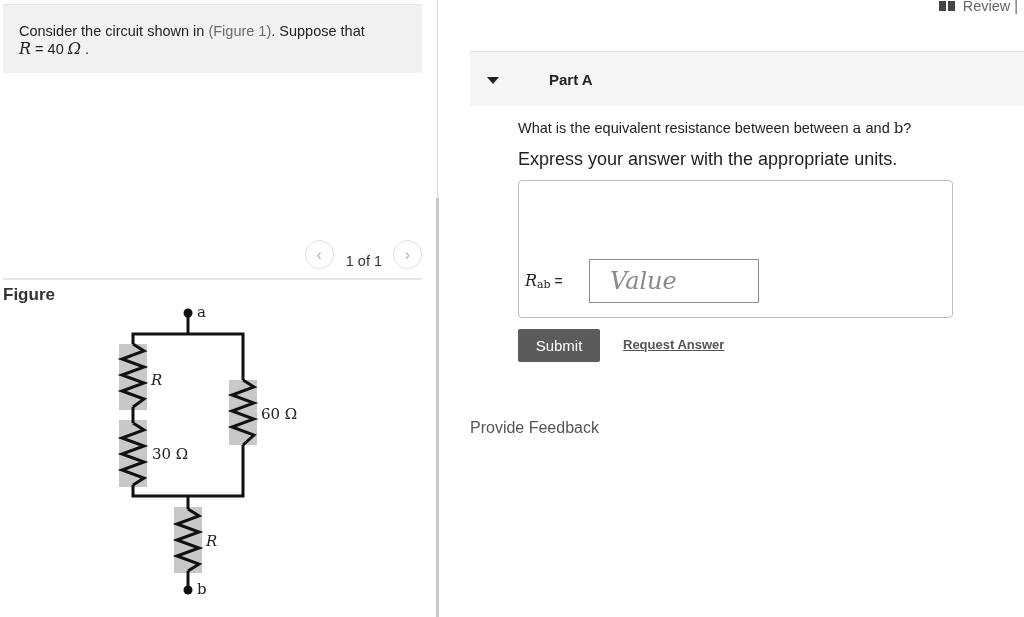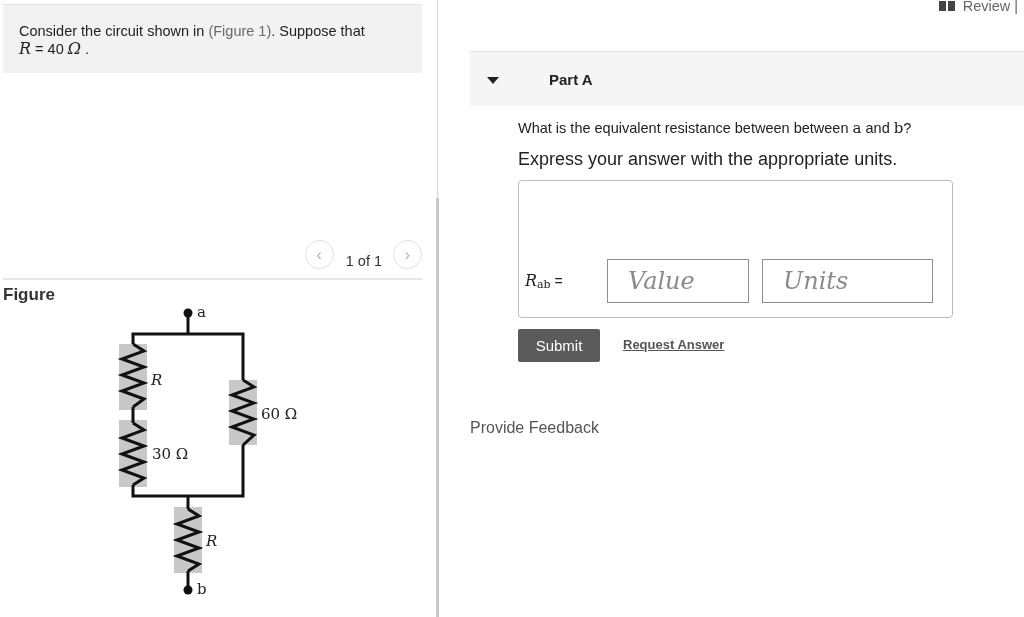--- a/index.html
+++ b/index.html
@@ -61,21 +61,21 @@
   .tb-kbd { left: 260px; top: 20px; width: 22px; height: 13px; border: 1.5px solid #333; border-radius: 2px;
     background: repeating-linear-gradient(90deg, #fff 0 2px, #777 2px 3px); }
   .tb-help { left: 306px; font-size: 18px; }
 
   .eq-label { position: absolute; left: 6px; top: 90px; font-size: 14px; }
   .eq-label .R { font-family: "DejaVu Serif", serif; font-style: italic; font-size: 16px; }
   .eq-label sub { font-family: "DejaVu Serif", serif; font-size: 11px; vertical-align: -2px; }
   .field { position: absolute; top: 78px; height: 44px; border: 1px solid #8e8e8e; background: #fff;
     font-family: "DejaVu Serif", serif; font-style: italic; font-size: 24px; color: #8a8a8a;
     padding: 7px 0 0 20px; }
-  .field-value { left: 88px; width: 142px; }
+  .field-value { left: 70px; width: 170px; }
   .field-units { left: 243px; width: 171px; }
 
   .submit { position: absolute; left: 518px; top: 329px; width: 82px; height: 33px; background: #5b5b5b;
     border-radius: 2px; color: #fff; font-size: 15px; display: flex; align-items: center; justify-content: center; }
   .request { position: absolute; left: 623px; top: 337px; font-size: 13px; font-weight: bold; color: #555; text-decoration: underline; }
   .feedback { position: absolute; left: 470px; top: 419px; font-size: 16px; color: #555; }
 </style>
 </head>
 <body>
 
@@ -144,18 +144,17 @@
 <div class="question">
   <span>What is the equivalent resistance between between </span><span class="math">a</span><span> and </span><span class="math">b</span><span>?</span>
 </div>
 <div class="instruction">Express your answer with the appropriate units.</div>
 
 <div class="answer-box">
   <div class="eq-label">
     <span class="R">R</span><sub>ab</sub><span> =</span>
   </div>
   <div class="field field-value">Value</div>
-  <div class="field field-units">Units</div>
 </div>
 
 <div class="submit">Submit</div>
 <div class="request">Request Answer</div>
 <div class="feedback">Provide Feedback</div>
 
 </body></html>

